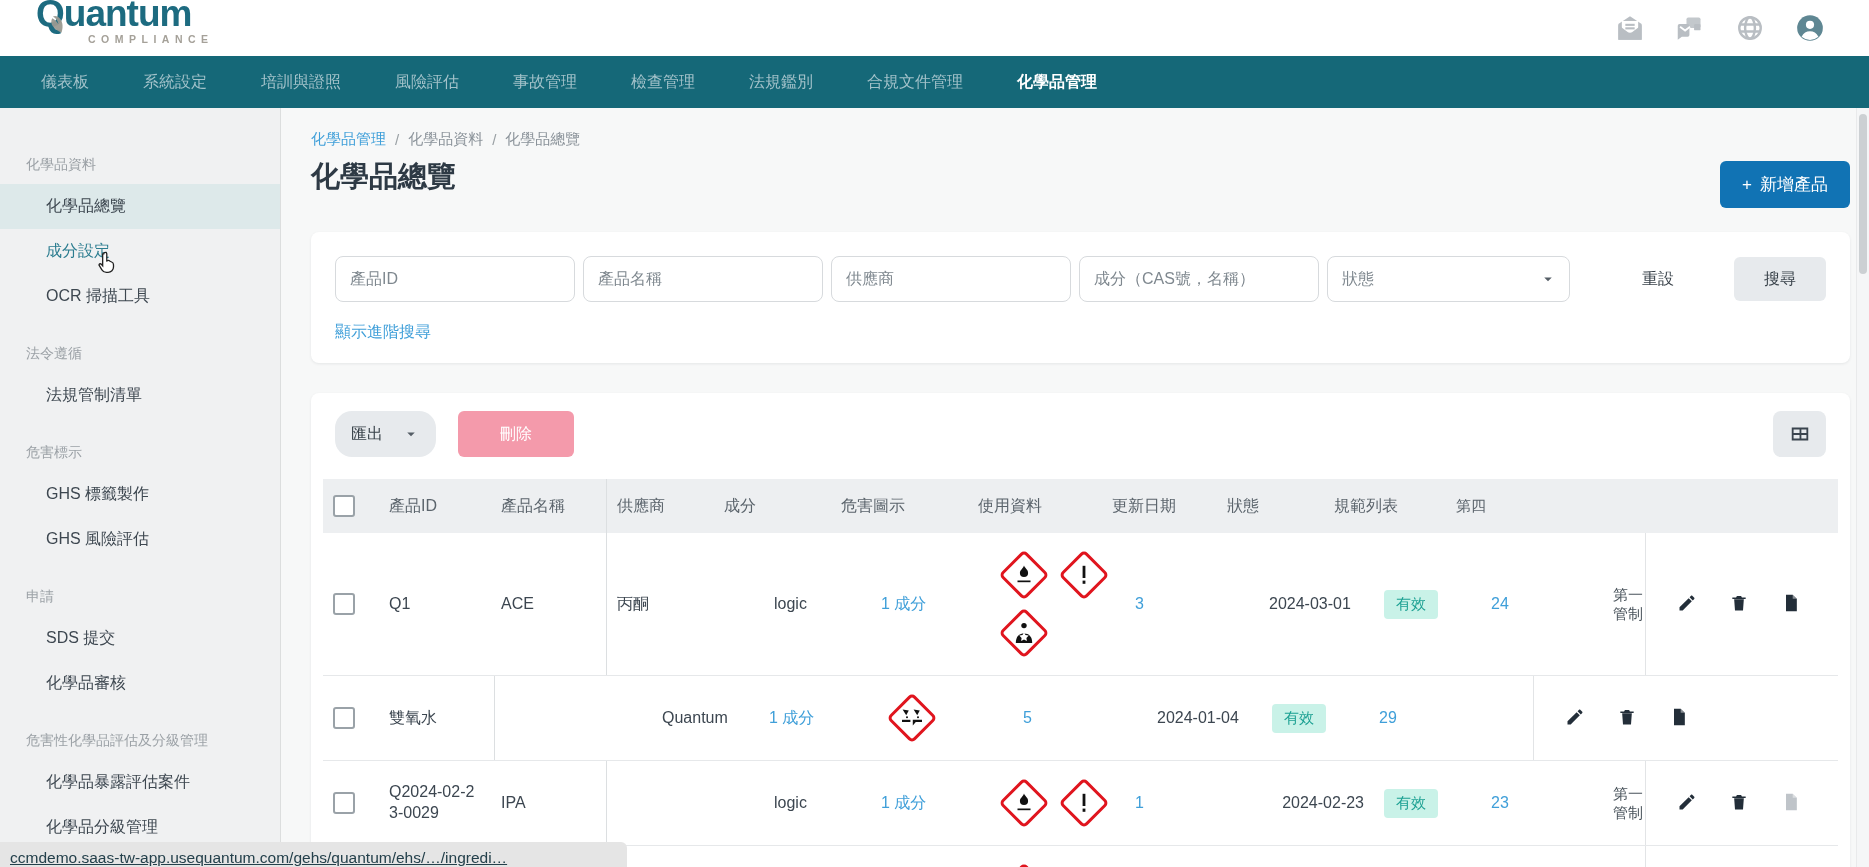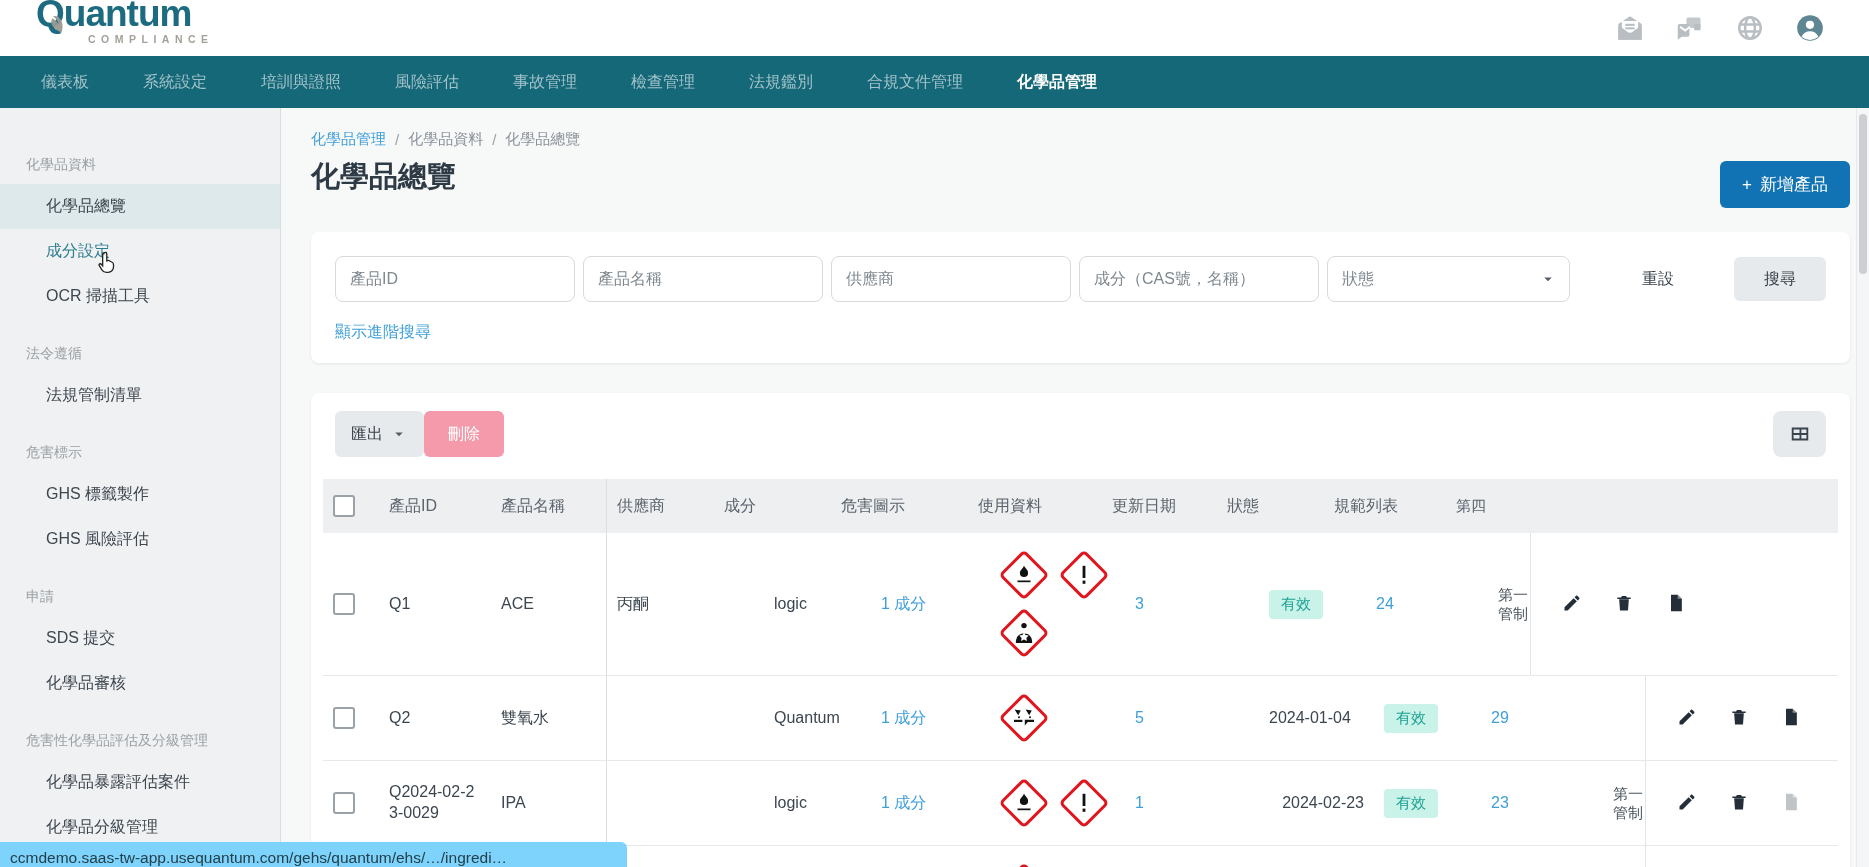--- a/index.html
+++ b/index.html
@@ -47,23 +47,23 @@
   .f-input::placeholder { color:#7f888f; }
   .f-select { width:243px; height:46px; border:1px solid #d7dadd; border-radius:8px; padding:0 12px 0 14px; display:flex; align-items:center; justify-content:space-between; color:#7f888f; font-size:16px; cursor:pointer; background:#fff; }
   .f-select svg { width:20px; height:20px; }
   .filter-actions { margin-left:auto; display:flex; align-items:center; }
   .reset-btn { background:none; border:none; font-size:16px; color:#39424a; cursor:pointer; margin-right:48px; font-family:inherit; }
   .search-btn { width:92px; height:44px; background:#e7eaed; border:none; border-radius:6px; font-size:16px; color:#39424a; cursor:pointer; font-family:inherit;margin-left:12px; }
   .adv-link { display:inline-block; margin-top:20px; font-size:16px; color:#3f9fd9; cursor:pointer; }
 
   .table-card { margin-top:30px; padding:18px 12px 0; height:560px; overflow:hidden; }
   .tbl-toolbar { display:flex; align-items:center; margin-bottom:22px; padding:0 12px; }
-  .export-btn { display:flex; align-items:center; gap:7px; height:46px; padding:0 16px; background:#e7eaed; border:none; border-radius:6px; font-size:16px; color:#39424a; cursor:pointer; font-family:inherit; }
+  .export-btn { display:flex; align-items:center; gap:19px; height:46px; padding:0 16px; background:#e7eaed; border:none; border-radius:17px; font-size:16px; color:#39424a; cursor:pointer; font-family:inherit; }
   .export-btn svg { width:17px; height:17px; }
-  .delete-btn { height:46px; padding:0 24px; background:#f49aab; border:none; border-radius:6px; font-size:16px; color:#fff; cursor:pointer; font-family:inherit; }
+  .delete-btn { height:46px; padding:0 42px; margin-left:22px; background:#f49aab; border:none; border-radius:6px; font-size:16px; color:#fff; cursor:pointer; font-family:inherit; }
   .grid-btn { margin-left:auto; width:53px; height:46px; background:#e7eaed; border:none; border-radius:8px; display:flex; align-items:center; justify-content:center; cursor:pointer; }
   .grid-btn svg { width:22px; height:22px; }
 
   
   .tbl { width:100%; }
   .trow { display:flex; align-items:stretch; border-bottom:1px solid #e6e8ea; }
   .thead { background:#edeff1; border-bottom:none; }
   .tcell { padding:16px 10px; font-size:16px; color:#3c4650; display:flex; align-items:center; overflow:hidden; }
   .thead .tcell { color:#5b646c; }
   .cell-wrap { white-space:normal; word-break:break-all; line-height:1.3; }
@@ -295,20 +295,23 @@
                     <path d="M3.8 22c0-6.2 3.1-9.4 8.2-9.4s8.2 3.2 8.2 9.4z" fill="#111"></path>
                     <path d="M12 11.2l1.5 2.9 3.2.5-2.3 2.3.5 3.2-2.9-1.5-2.9 1.5.5-3.2-2.3-2.3 3.2-.5z" fill="#fff"></path>
                   </svg>
                 </span>
               </span>
             </div>
           </div>
           <div class="tcell" style="width: 134px; flex: 0 0 auto; align-items: center;">
             <span class="blue-link">3</span>
           </div>
+          <div class="tcell" style="width: 115px; flex: 0 0 auto; align-items: center;">
+            <span class="cell-wrap">2024-03-01</span>
+          </div>
           <div class="tcell" style="width: 107px; flex: 0 0 auto; align-items: center;">
             <span class="badge">有效</span>
           </div>
           <div class="tcell" style="width: 132px; flex: 0 0 auto; align-items: center;">
             <span class="blue-link">24</span>
           </div>
           <div class="tcell clip-cell" style="width: 32px; flex: 0 0 auto; align-items: center;">
             <span class="cell-wrap">第一管制</span>
           </div>
           <div class="tcell actions-cell" style="width: 193px; flex: 0 0 auto; align-items: center;">
@@ -326,23 +329,20 @@
                 <svg viewBox="0 0 24 24">
                   <path fill="currentColor" d="M6 2h8l5 5v15H6V2z"></path>
                   <path fill="#fff" opacity=".45" d="M14 2l5 5h-5z"></path>
                 </svg>
               </span></button>
           </div>
         </div>
         <div class="trow">
           <div class="tcell" style="width: 56px; flex: 0 0 auto;">
             <div class="chk"></div>
-          </div>
-          <div class="tcell" style="width: 112px; flex: 0 0 auto;">
-            <span class="cell-wrap">Q2</span>
           </div>
           <div class="tcell divider-after" style="width: 116px; flex: 0 0 auto;">
             <span class="cell-wrap">雙氧水</span>
           </div>
           <div class="tcell" style="width: 157px; flex: 0 0 auto;">
             <span class="cell-wrap"></span>
           </div>
           <div class="tcell" style="width: 107px; flex: 0 0 auto;">
             <span class="cell-wrap">Quantum</span>
           </div>
@@ -498,13 +498,13 @@
           <div class="tcell actions-cell" style="width: 193px; flex: 0 0 auto;"></div>
         </div>
       </div>
   </section>
 </main>
 
 <div class="page-scrollbar">
     <div class="page-scroll-thumb"></div>
   </div>
 
-<div class="status-bar" style="background: #7dd3fc;">ccmdemo.saas-tw-app.usequantum.com/gehs/quantum/ehs/…/ingredi…</div>
+<div class="status-bar" style="background: #e5e5e5; text-decoration: underline;">ccmdemo.saas-tw-app.usequantum.com/gehs/quantum/ehs/…/ingredi…</div>
 
 </body></html>

